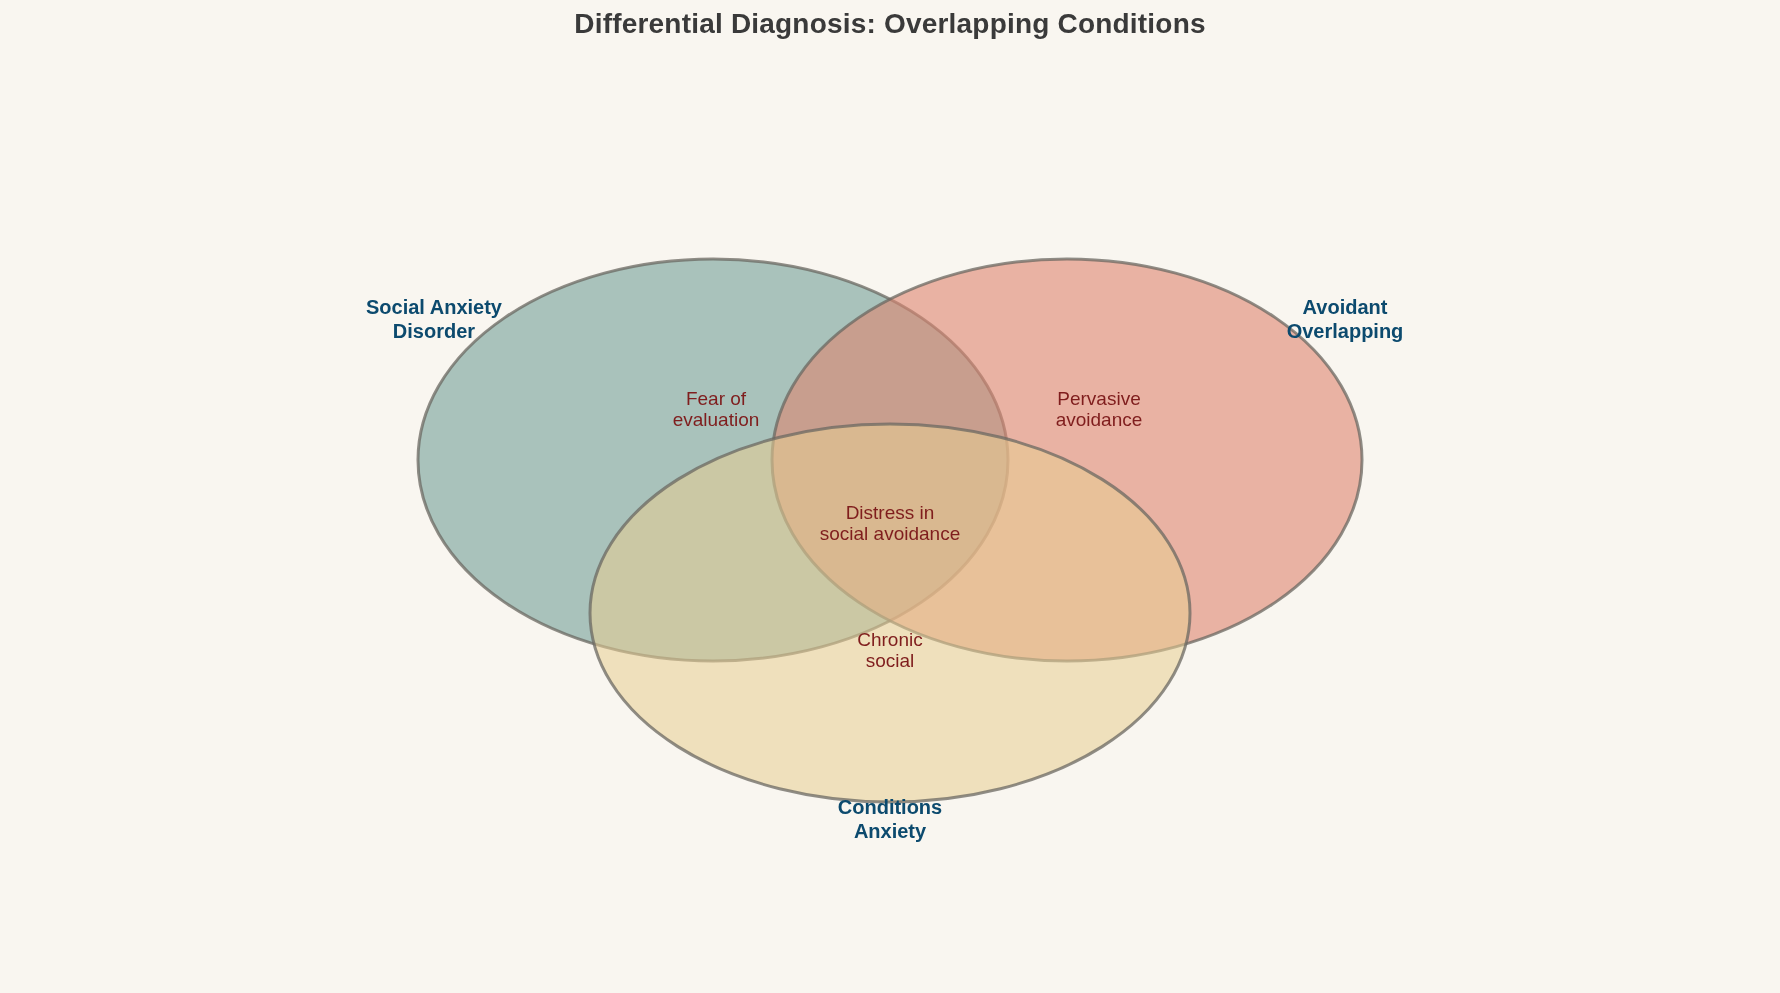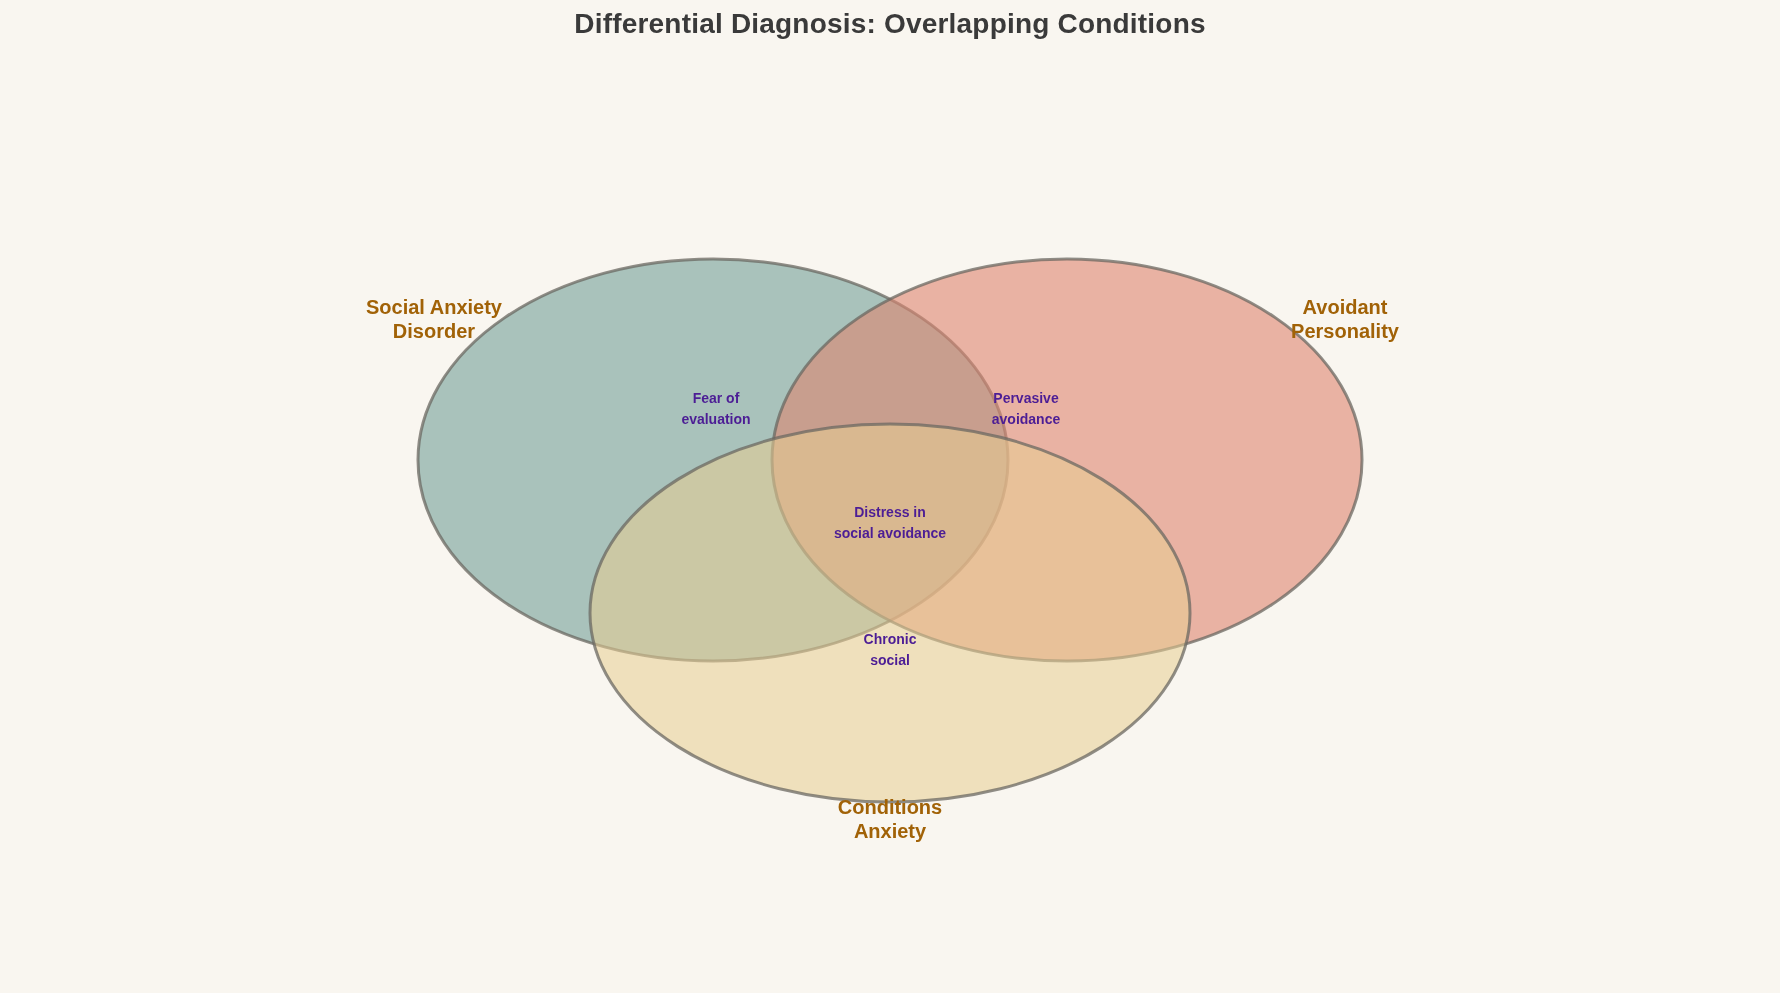--- a/index.html
+++ b/index.html
@@ -42,56 +42,56 @@
   }
   .label {
     position: absolute;
     transform: translate(-50%, -50%);
     text-align: center;
     white-space: pre-line;
   }
   .set-label {
     font-size: 20px;
     font-weight: bold;
-    color: #a16207;
+    color: #0c4a6e;
     line-height: 24px;
   }
   .trait-label {
-    font-size: 14px;
-    font-weight: bold;
-    color: #4c1d95;
+    font-size: 19px;
+    font-weight: normal;
+    color: #7f1d1d;
     line-height: 21px;
   }
   
   .pos-social      { left: 434px;  top: 319px; }
   .pos-avoidant    { left: 1345px; top: 319px; }
   .pos-generalized { left: 890px;  top: 819px; }
   .pos-fear        { left: 716px;  top: 409px; }
-  .pos-pervasive   { left: 1026px; top: 409px; }
+  .pos-pervasive   { left: 1099px; top: 409px; }
   .pos-distress    { left: 890px;  top: 523px; }
   .pos-chronic     { left: 890px;  top: 650px; }
 </style>
 </head>
 <body>
 
 <div class="stage">
 
   <svg class="venn" width="1780" height="993" viewBox="0 0 1780 993">
     <ellipse class="venn-ellipse" cx="713" cy="460" rx="295" ry="201" fill="#6F9C95" fill-opacity="0.58" stroke="#6B6862"></ellipse>
     <ellipse class="venn-ellipse" cx="1067" cy="460" rx="295" ry="201" fill="#DE8670" fill-opacity="0.60" stroke="#6B6862"></ellipse>
     <ellipse class="venn-ellipse" cx="890" cy="613" rx="300" ry="189" fill="#E8CE92" fill-opacity="0.55" stroke="#6B6862"></ellipse>
   </svg>
 
   <div class="page-title">Differential Diagnosis: Overlapping Conditions</div>
 
   <div class="label set-label pos-social">Social Anxiety
 Disorder</div>
 
   <div class="label set-label pos-avoidant">Avoidant
-Personality</div>
+Overlapping</div>
 
   <div class="label set-label pos-generalized">Conditions
 Anxiety</div>
 
   <div class="label trait-label pos-fear">Fear of
 evaluation</div>
 
   <div class="label trait-label pos-pervasive">Pervasive
 avoidance</div>
 

